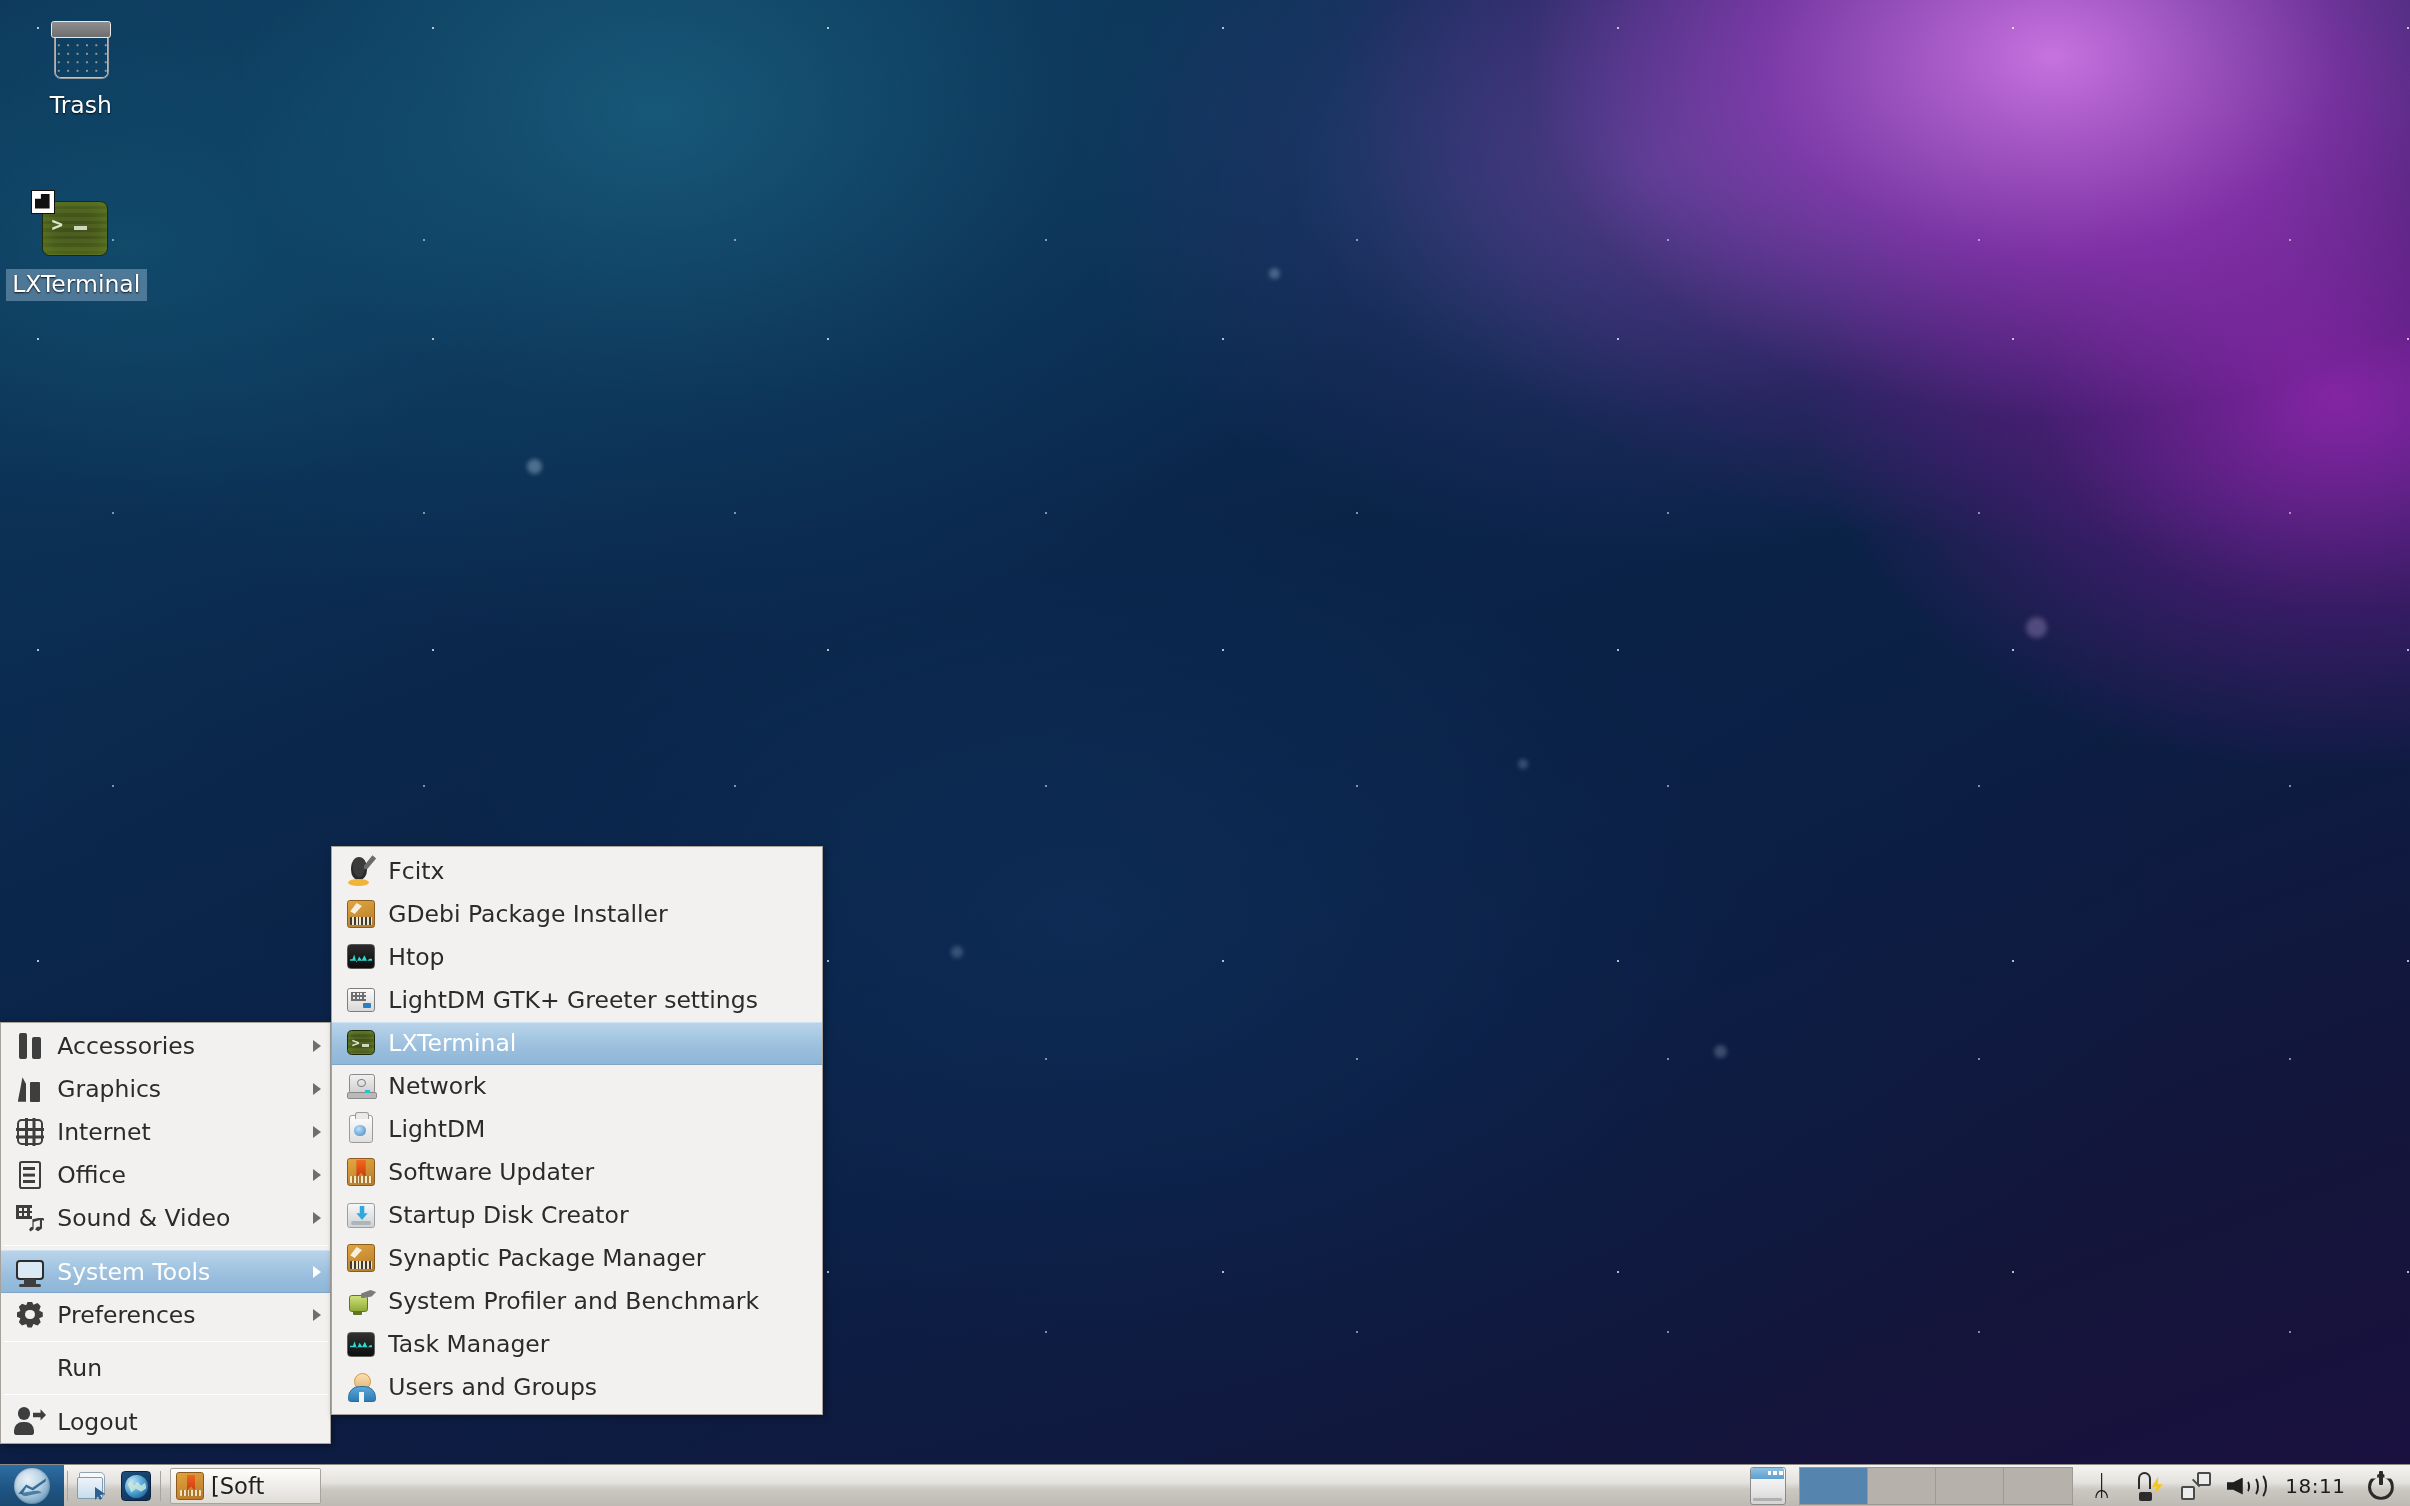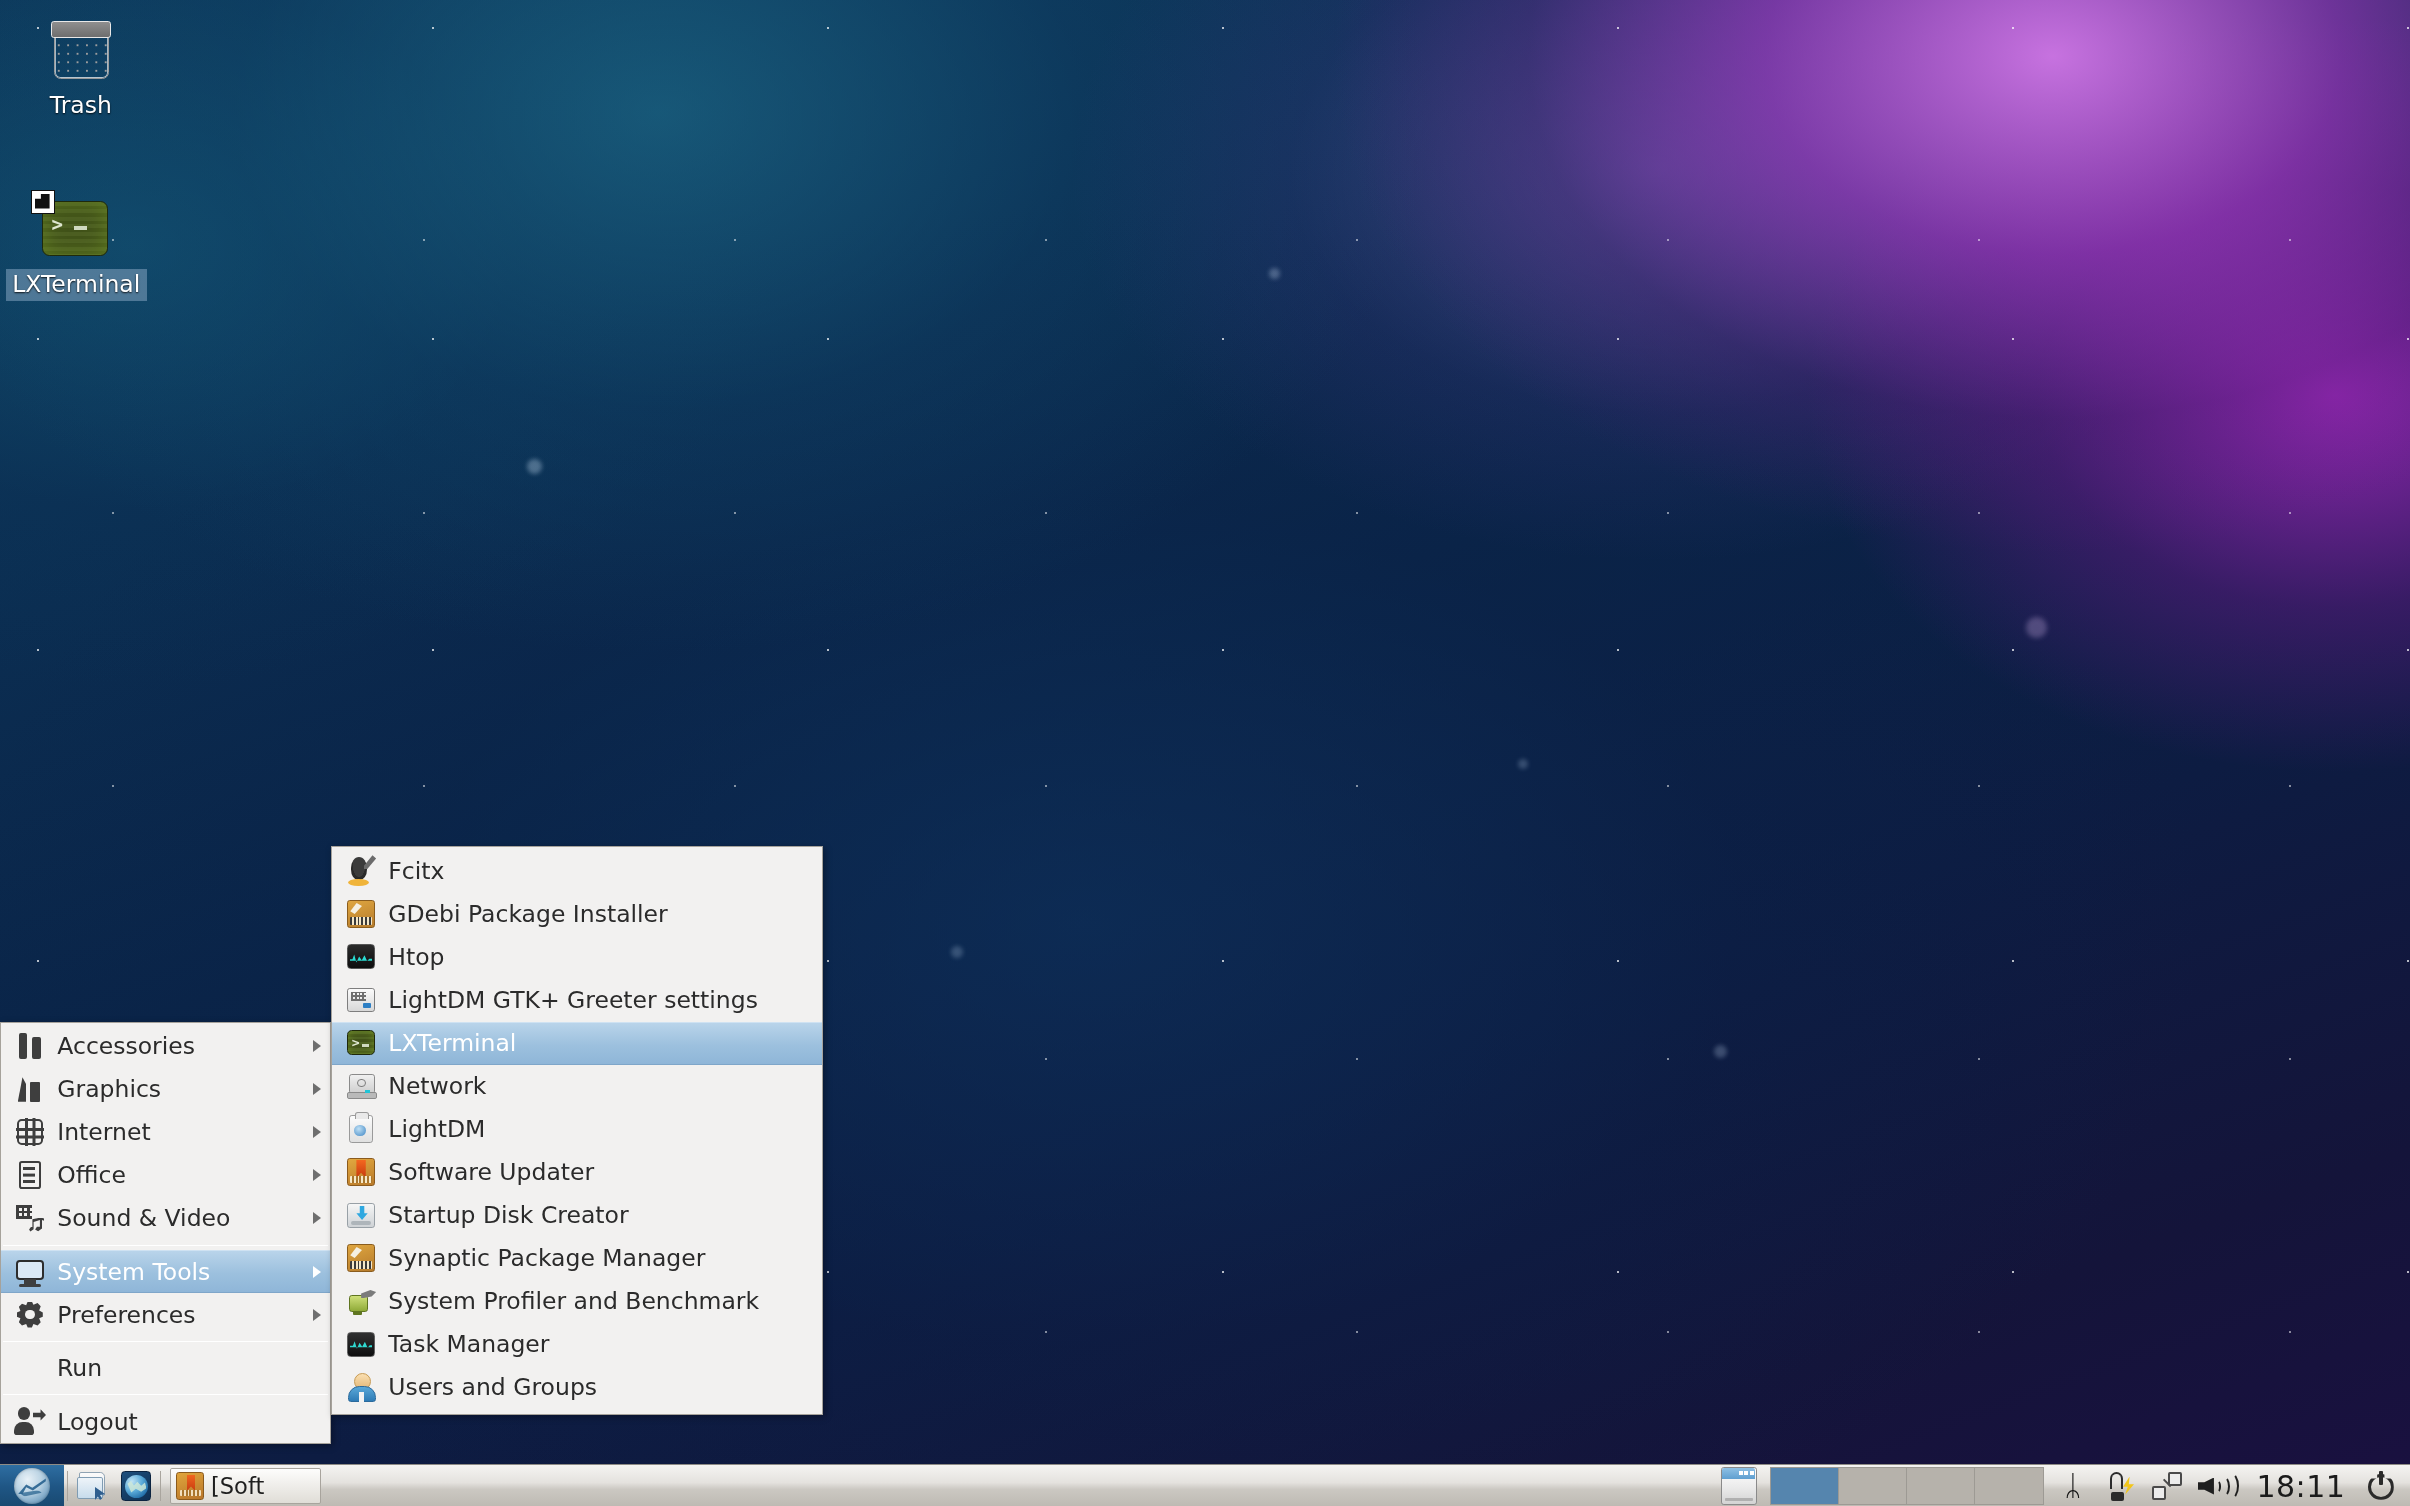--- a/index.html
+++ b/index.html
@@ -273,21 +273,21 @@
   .spk .w {
     position:absolute; border:2.8px solid #1f1f1f; border-radius:50%;
     border-left-color:transparent; border-top-color:transparent; border-bottom-color:transparent;
   }
   .spk .w1 { left:15px; top:8.5px; width:8.5px; height:13px; }
   .spk .w2 { left:19px; top:4.7px; width:13px; height:21px; }
   .spk .w3 { left:22.6px; top:0.9px; width:18px; height:28px; }
 
   .clock {
     font-family:"DejaVu Sans", sans-serif;
-    font-size: 30px; color:#1b1b1b; padding: 0 13px; letter-spacing:0.5px;
+    font-size: 20px; color:#1b1b1b; padding: 0 13px; letter-spacing:0.5px;
   }
   .powerbtn { width:32px; height:32px; position:relative; }
   .powerbtn .ring {
     position:absolute; left:1.9px; top:3.8px; width:26px; height:26px;
     border:3.3px solid #2a2a2a; border-radius:50%;
     clip-path: polygon(0 18%, 36% 18%, 36% 0, 64% 0, 64% 18%, 100% 18%, 100% 100%, 0 100%);
   }
   .powerbtn .stem {
     position:absolute; left:13px; top:0.9px; width:3.8px; height:14px; background:#2a2a2a; border-radius:0.9px;
   }

